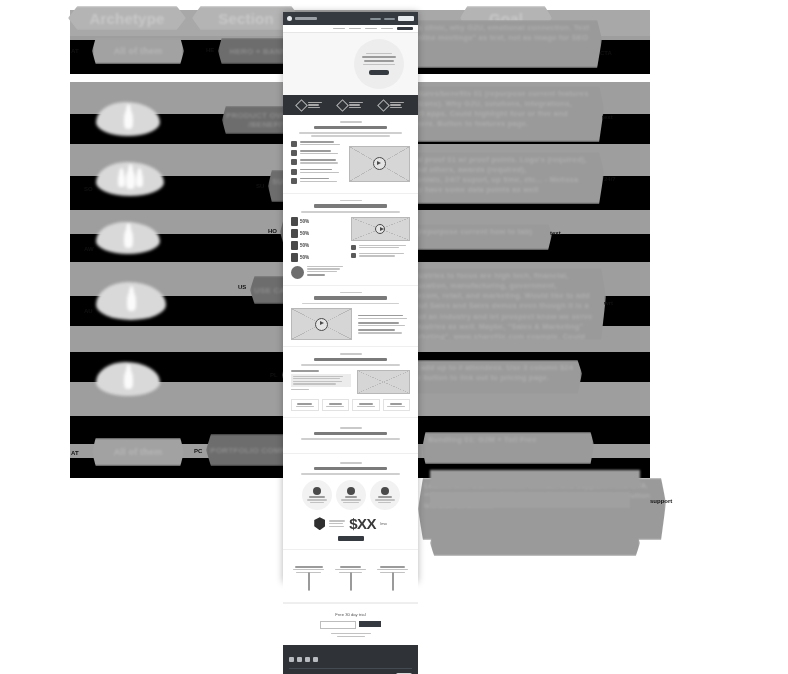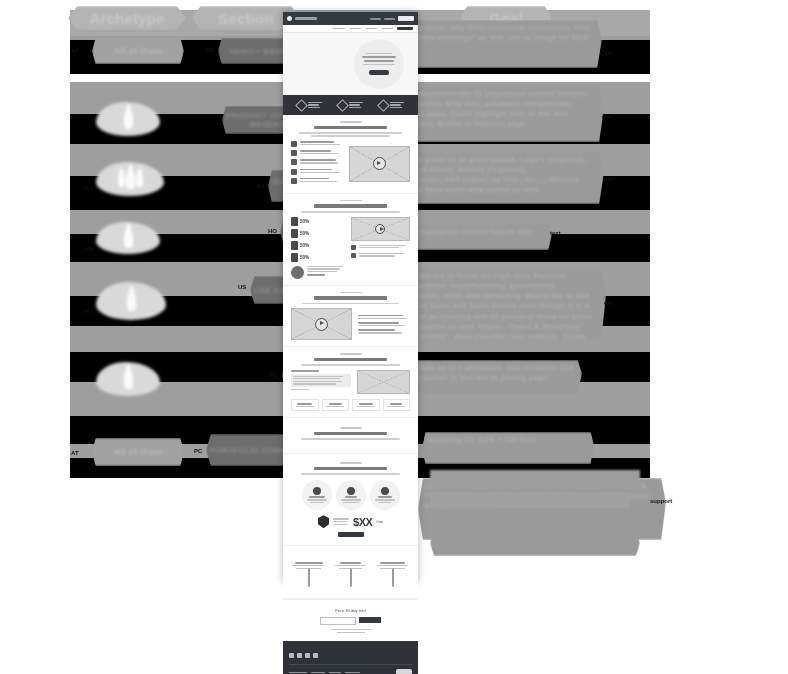--- a/index.html
+++ b/index.html
@@ -102,21 +102,21 @@
   .card .ci{width:7px;height:7px;background:#5a5a5a;margin:0 auto 2px;border-radius:1px;}
 
   .circ3{display:flex;gap:4px;justify-content:center;margin-top:5px;}
   .c3{width:30px;height:30px;border-radius:50%;background:#f2f2f2;
       display:flex;flex-direction:column;align-items:center;justify-content:center;gap:1.4px;}
   .c3 .ci{width:8px;height:8px;border-radius:50%;background:#4a4a4a;}
 
   .badges{display:flex;gap:4px;align-items:center;justify-content:center;margin-top:5px;}
   .bshield{width:11px;height:13px;background:#2f2f2f;
            clip-path:polygon(50% 0,100% 22%,100% 70%,50% 100%,0 70%,0 22%);}
-  .bxx{font-size:11px;font-weight:700;color:#3a3a3a;letter-spacing:-.5px;filter:blur(.2px);}
+  .bxx{font-size:15px;font-weight:700;color:#3a3a3a;letter-spacing:-.5px;filter:blur(.2px);}
 
   .plans{display:flex;gap:3px;margin-top:5px;}
   .plan{flex:1;text-align:center;padding:3px 2px;}
   .plan .pi{width:8px;height:8px;background:#5a5a5a;margin:0 auto 2px;border-radius:1px;}
   .pill{height:5px;border:1px solid #9a9a9a;border-radius:3px;width:18px;margin:3px auto 0;}
 
   .finalcta{background:#fff;padding:8px;text-align:center;border-top:1px solid #eee;}
   .ctarow{display:flex;gap:3px;justify-content:center;margin-top:4px;}
   .ctarow .fld{width:34px;height:6px;border:1px solid #bdbdbd;}
   .ctarow .sb{width:22px;height:6px;background:#343a40;}

